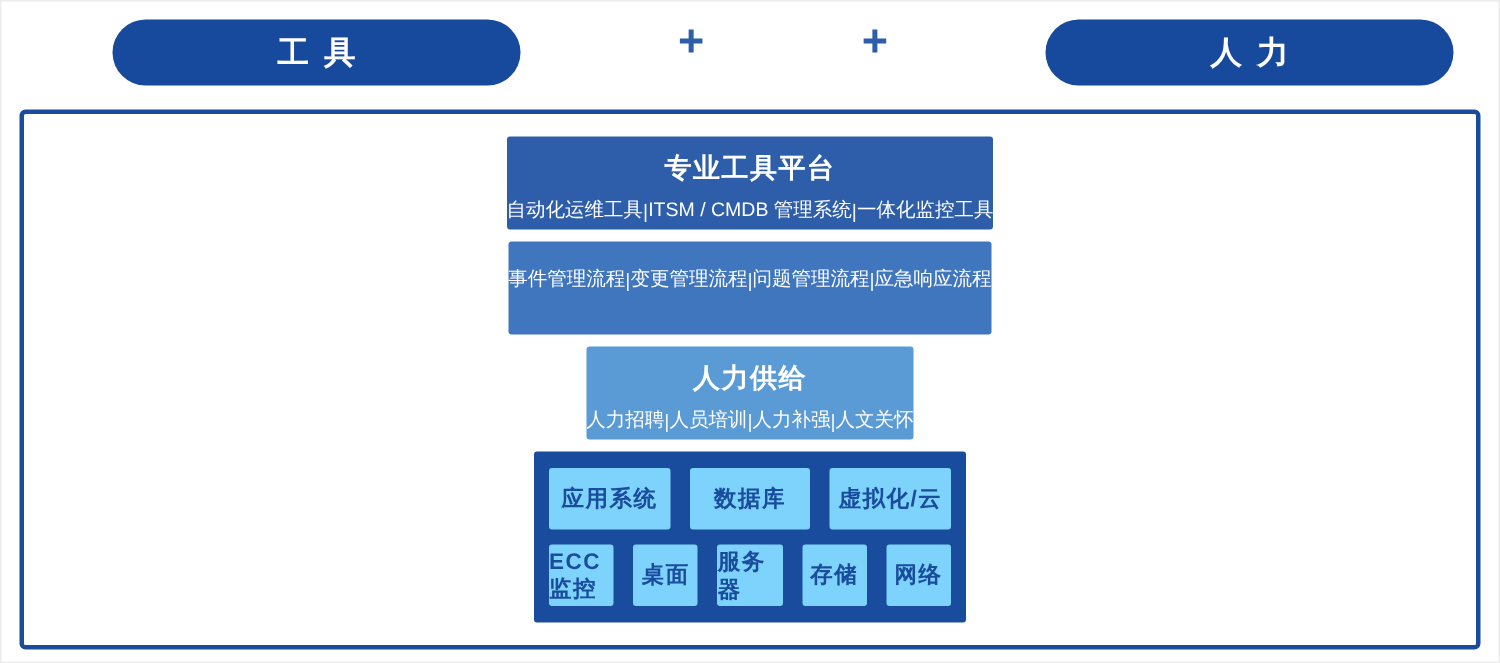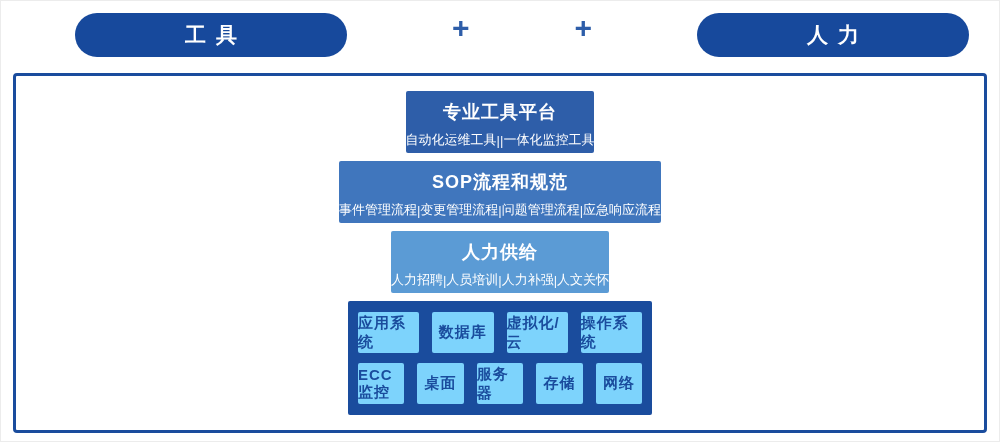--- a/index.html
+++ b/index.html
@@ -100,27 +100,27 @@
     </div>
   </div>
 
   <div class="frame">
 
     <div class="band band-1">
       <div class="band-title">专业工具平台</div>
       <div class="band-items">
         <span class="band-item">自动化运维工具</span>
         <span class="sep">|</span>
+        <span class="band-item">ITSM / CMDB 管理系统</span>
         <span class="sep">|</span>
         <span class="band-item">一体化监控工具</span>
       </div>
     </div>
 
     <div class="band band-2">
-      <div class="band-title">SOP流程和规范</div>
       <div class="band-items">
         <span class="band-item">事件管理流程</span>
         <span class="sep">|</span>
         <span class="band-item">变更管理流程</span>
         <span class="sep">|</span>
         <span class="band-item">问题管理流程</span>
         <span class="sep">|</span>
         <span class="band-item">应急响应流程</span>
       </div>
     </div>
@@ -142,23 +142,20 @@
       <div class="infra-row">
         <div class="infra-box">
           <span>应用系统</span>
         </div>
         <div class="infra-box">
           <span>数据库</span>
         </div>
         <div class="infra-box">
           <span>虚拟化/云</span>
         </div>
-        <div class="infra-box">
-          <span>操作系统</span>
-        </div>
       </div>
       <div class="infra-row">
         <div class="infra-box">
           <span>ECC 监控</span>
         </div>
         <div class="infra-box">
           <span>桌面</span>
         </div>
         <div class="infra-box">
           <span>服务器</span>

